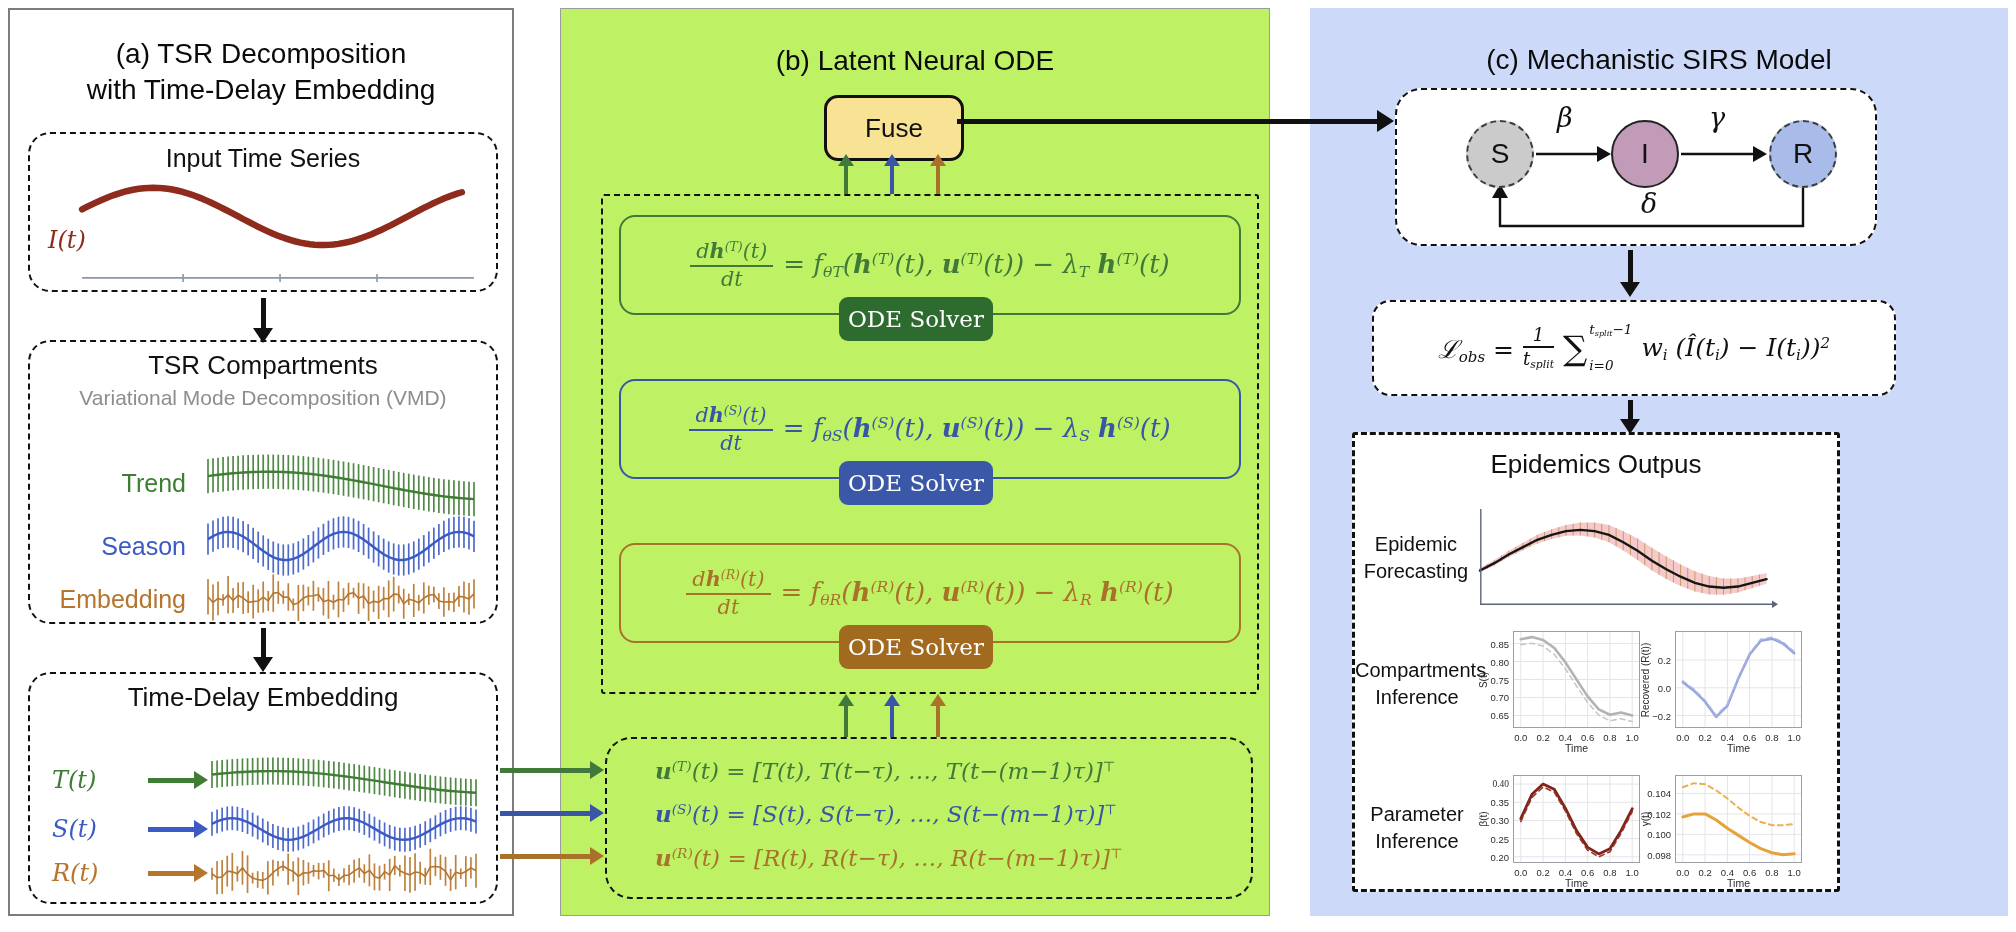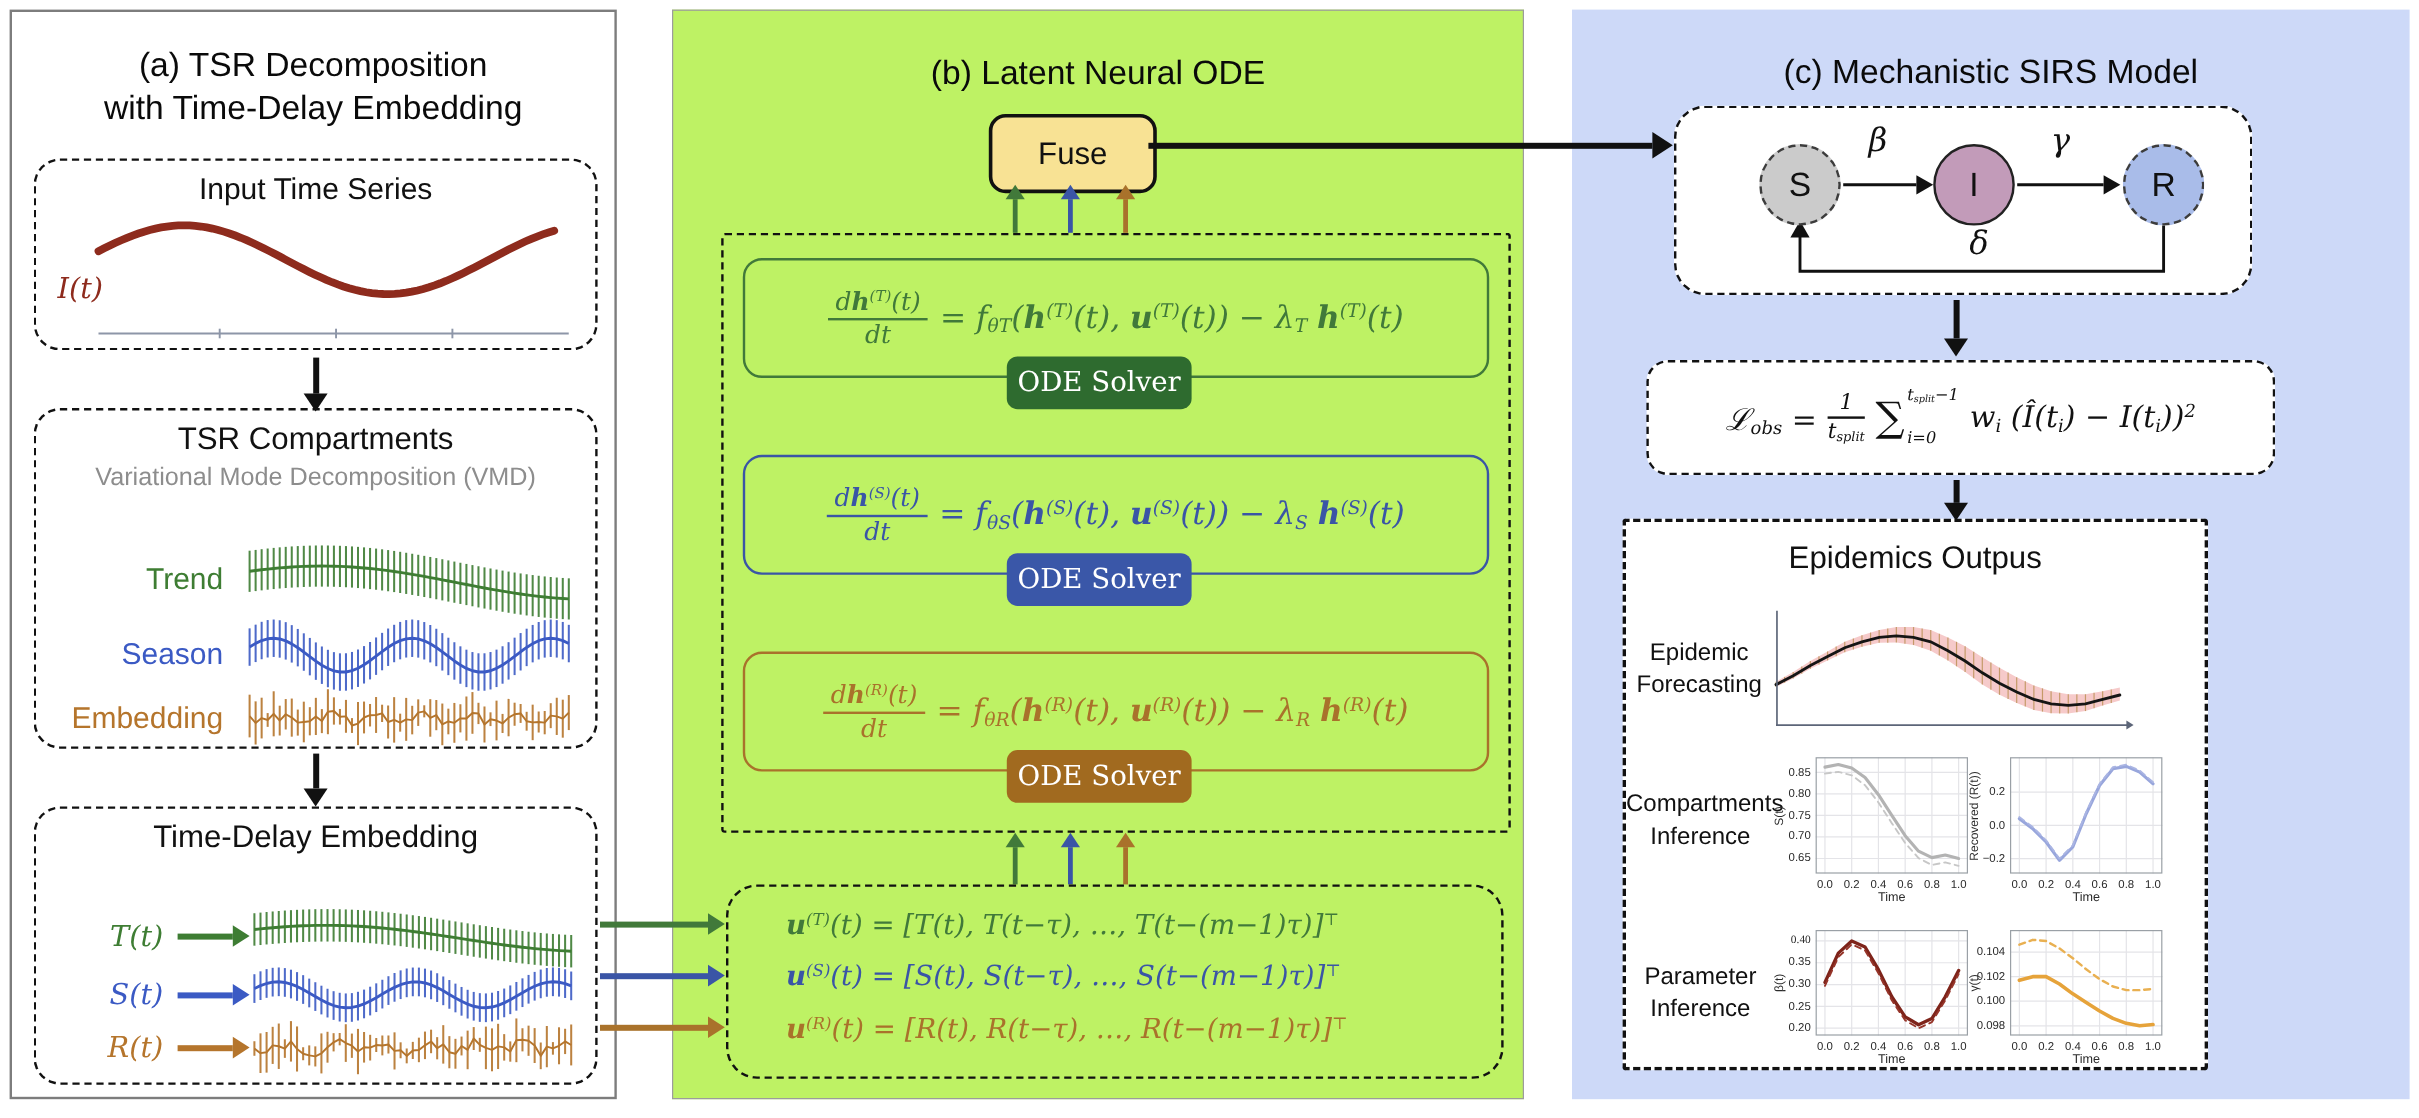--- a/index.html
+++ b/index.html
@@ -31,21 +31,21 @@
   .arr-up::after{content:'';position:absolute;bottom:100%;left:50%;transform:translateX(-50%);
     border:8px solid transparent;border-top:0;border-bottom:12px solid currentColor;}
   .arr-right{height:4.5px;}
   .arr-right::after{content:'';position:absolute;left:100%;top:50%;transform:translateY(-50%);
     border:9px solid transparent;border-right:0;border-left:14px solid currentColor;}
   .arr-right.big::after{border-width:11px 0 11px 17px;}
   
   .drow,.erow{position:absolute;left:16px;right:12px;}
   .dlabel{position:absolute;left:0;width:140px;text-align:right;top:50%;transform:translateY(-50%);font-size:25px;}
   .dsig{position:absolute;left:162px;right:10px;top:0;bottom:0;}
-  .elabel{position:absolute;left:6px;width:84px;text-align:right;top:50%;transform:translateY(-50%);font-size:24px;}
+  .elabel{position:absolute;left:6px;width:84px;text-align:left;top:50%;transform:translateY(-50%);font-size:24px;}
   .earrow{position:absolute;left:102px;width:46px;top:50%;margin-top:-2px;}
   .esig{position:absolute;left:166px;right:8px;top:0;bottom:0;}
   .sig{position:absolute;}
   .sig svg,.chart svg{position:absolute;left:0;top:0;overflow:visible;}
   .sig-label{position:absolute;font-size:24px;}
   
   #fuse{position:absolute;left:263px;top:86px;width:134px;height:60px;background:#f8e294;
     border:3px solid #111;border-radius:14px;display:flex;align-items:center;justify-content:center;font-size:26px;}
   .odebox{position:absolute;left:58px;width:622px;height:100px;box-sizing:border-box;border:2.6px solid currentColor;
     border-radius:16px;display:flex;align-items:center;justify-content:center;gap:10px;font-size:26px;}

